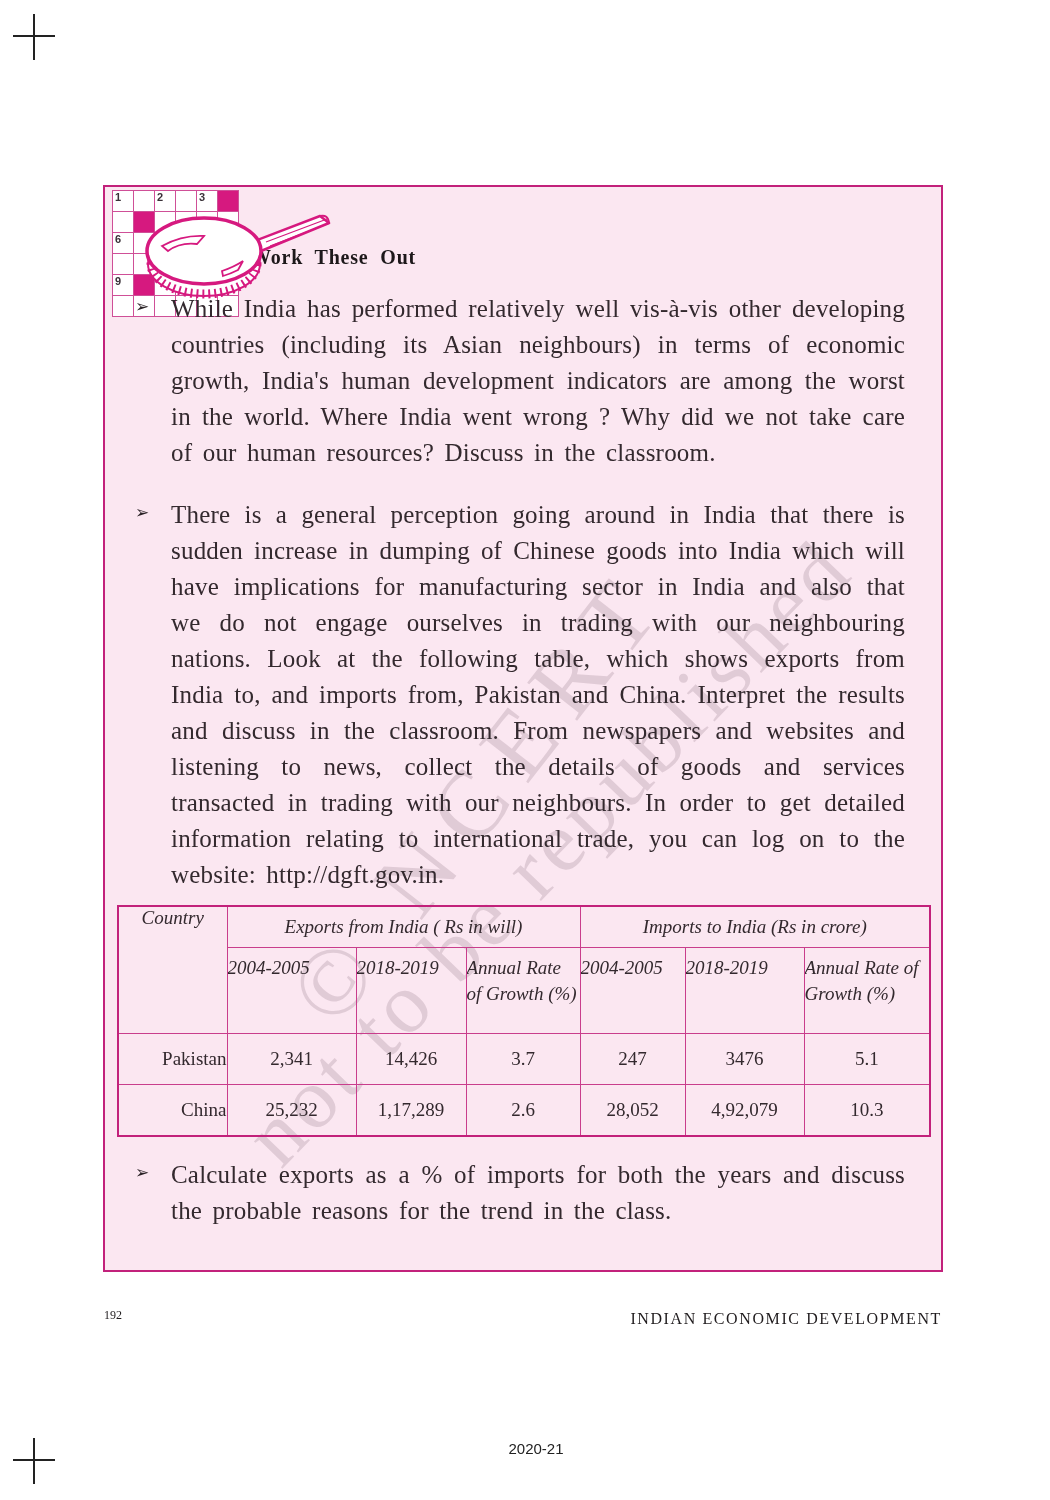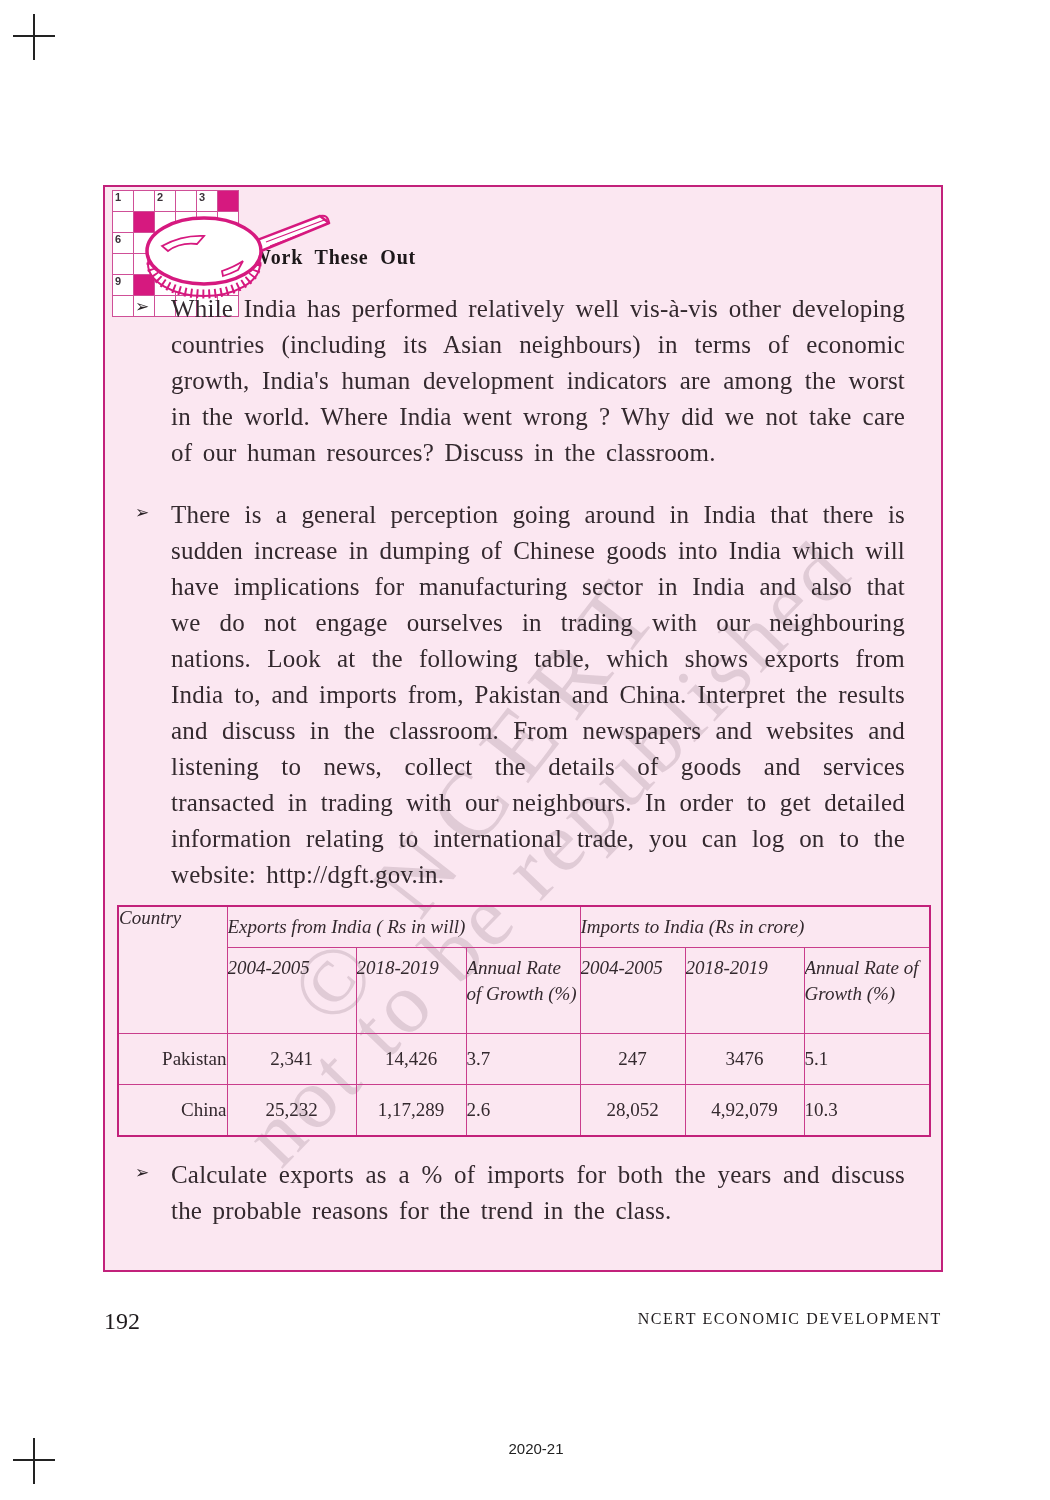--- a/index.html
+++ b/index.html
@@ -65,31 +65,31 @@
 
   
   table.trade{
     border-collapse:collapse;margin:12px 0 0 12px;
     border:2px solid #c2217b;table-layout:fixed;width:812px;
   }
   table.trade td{
     border:1.5px solid #c93d8c;font-size:19px;color:#33292e;
     padding:0;overflow:hidden;
   }
-  tr.h1 td{height:40px;text-align:left;font-style:italic;}
+  tr.h1 td{height:40px;text-align:center;font-style:italic;}
   tr.h2 td{height:78px;text-align:left;font-style:italic;vertical-align:top;padding-top:7px;line-height:26px;}
   td.c-country{vertical-align:top;text-align:center;padding-top:8px;font-style:italic;}
   tbody td{border-top:none;border-bottom:none;font-style:normal;}
   tbody tr{height:51px;}
   td.td-country{text-align:right;padding-left:8px;}
   td.td-num{text-align:center;padding-right:29px;}
-  td.td-rate{}
-
-  
-  .footer-left{position:absolute;left:104px;top:1308px;font-size:24px;color:#1f1b1d;}
+  td.td-rate{text-align:center;}
+
+  
+  .footer-left{position:absolute;left:104px;top:1308px;font-size:12px;color:#1f1b1d;}
   .footer-right{
     position:absolute;right:108px;top:1310px;font-size:16px;letter-spacing:1.6px;
     color:#1f1b1d;
   }
   .bottom-year{
     position:absolute;left:0;right:0;top:1440px;text-align:center;
     font-family:"Liberation Sans",sans-serif;font-size:15px;color:#222;padding-left:22px;
   }
 </style>
 </head>
@@ -220,14 +220,14 @@
       <p>Calculate exports as a % of imports for both the years and discuss the probable reasons for the trend in the class.</p>
     </div>
 
   </div>
 </div>
 
 <div class="wm" id="wm1">© NCERT</div>
 <div class="wm" id="wm2">not to be republished</div>
 
 <div class="footer-left">192</div>
-<div class="footer-right">NCERT ECONOMIC DEVELOPMENT</div>
+<div class="footer-right">INDIAN ECONOMIC DEVELOPMENT</div>
 <div class="bottom-year">2020-21</div>
 
 </body></html>

